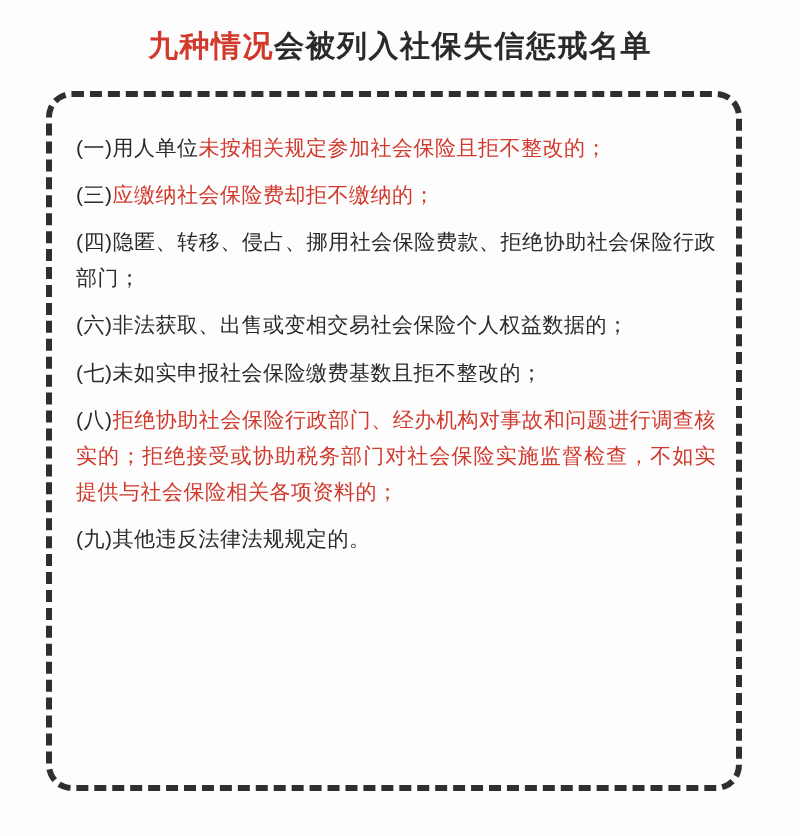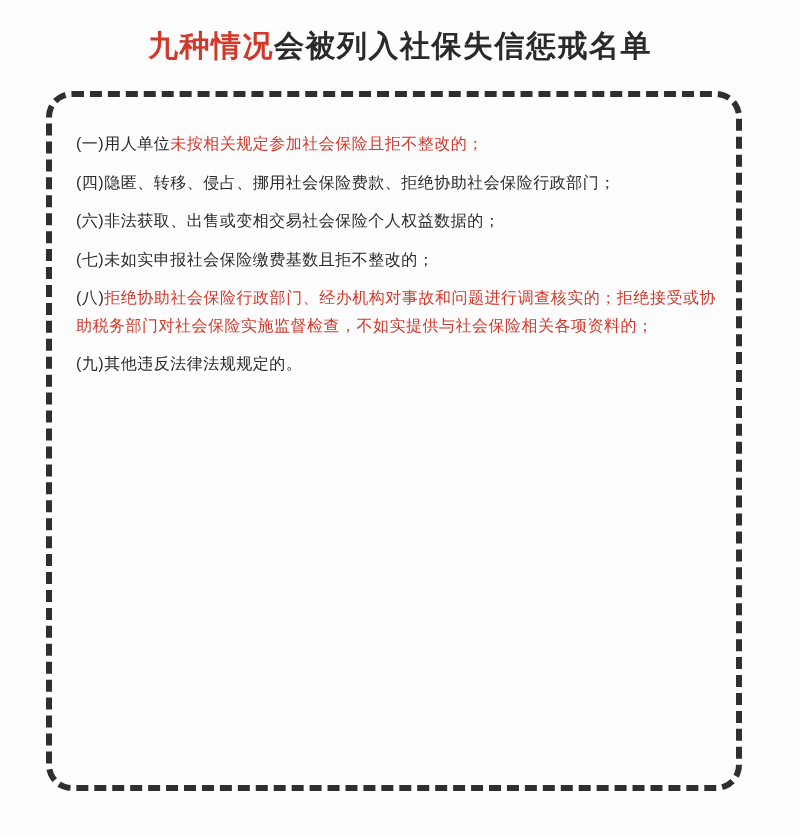--- a/index.html
+++ b/index.html
@@ -29,39 +29,40 @@
     color: var(--red, #d0392c);
   }
   .list-box {
     margin: 0 58px 0 46px;
     border: 6px dashed var(--border, #2f2f2f);
     border-radius: 26px;
     padding: 22px 20px 18px 24px;
     min-height: 700px;
   }
   .item {
-    font-size: 16px;
+    font-size: 21px;
     line-height: 1.72;
     letter-spacing: 0.5px;
     color: var(--text-black, #2a2a2a);
     margin: 11px 0;
     text-align: justify;
   }
   .item .seg.red {
     color: var(--red, #d0392c);
   }
 </style>
 </head>
 <body style="background: rgb(253, 253, 253);">
 
 <div class="page">
   <div class="title">
     <span class="hl">九种情况</span><span>会被列入社保失信惩戒名单</span>
   </div>
   <div class="list-box">
       <div class="item"><span class="seg">(一)用人单位</span><span class="seg red">未按相关规定参加社会保险且拒不整改的；</span></div>
+      <div class="item"><span class="seg">(三)</span><span class="seg red">应缴纳社会保险费却拒不缴纳的；</span></div>
       <div class="item"><span class="seg">(四)隐匿、转移、侵占、挪用社会保险费款、拒绝协助社会保险行政部门；</span></div>
       <div class="item"><span class="seg">(六)非法获取、出售或变相交易社会保险个人权益数据的；</span></div>
       <div class="item"><span class="seg">(七)未如实申报社会保险缴费基数且拒不整改的；</span></div>
       <div class="item"><span class="seg">(八)</span><span class="seg red">拒绝协助社会保险行政部门、经办机构对事故和问题进行调查核实的；拒绝接受或协助税务部门对社会保险实施监督检查，不如实提供与社会保险相关各项资料的；</span></div>
       <div class="item"><span class="seg">(九)其他违反法律法规规定的。</span></div>
     </div>
 </div>
 
 </body></html>

